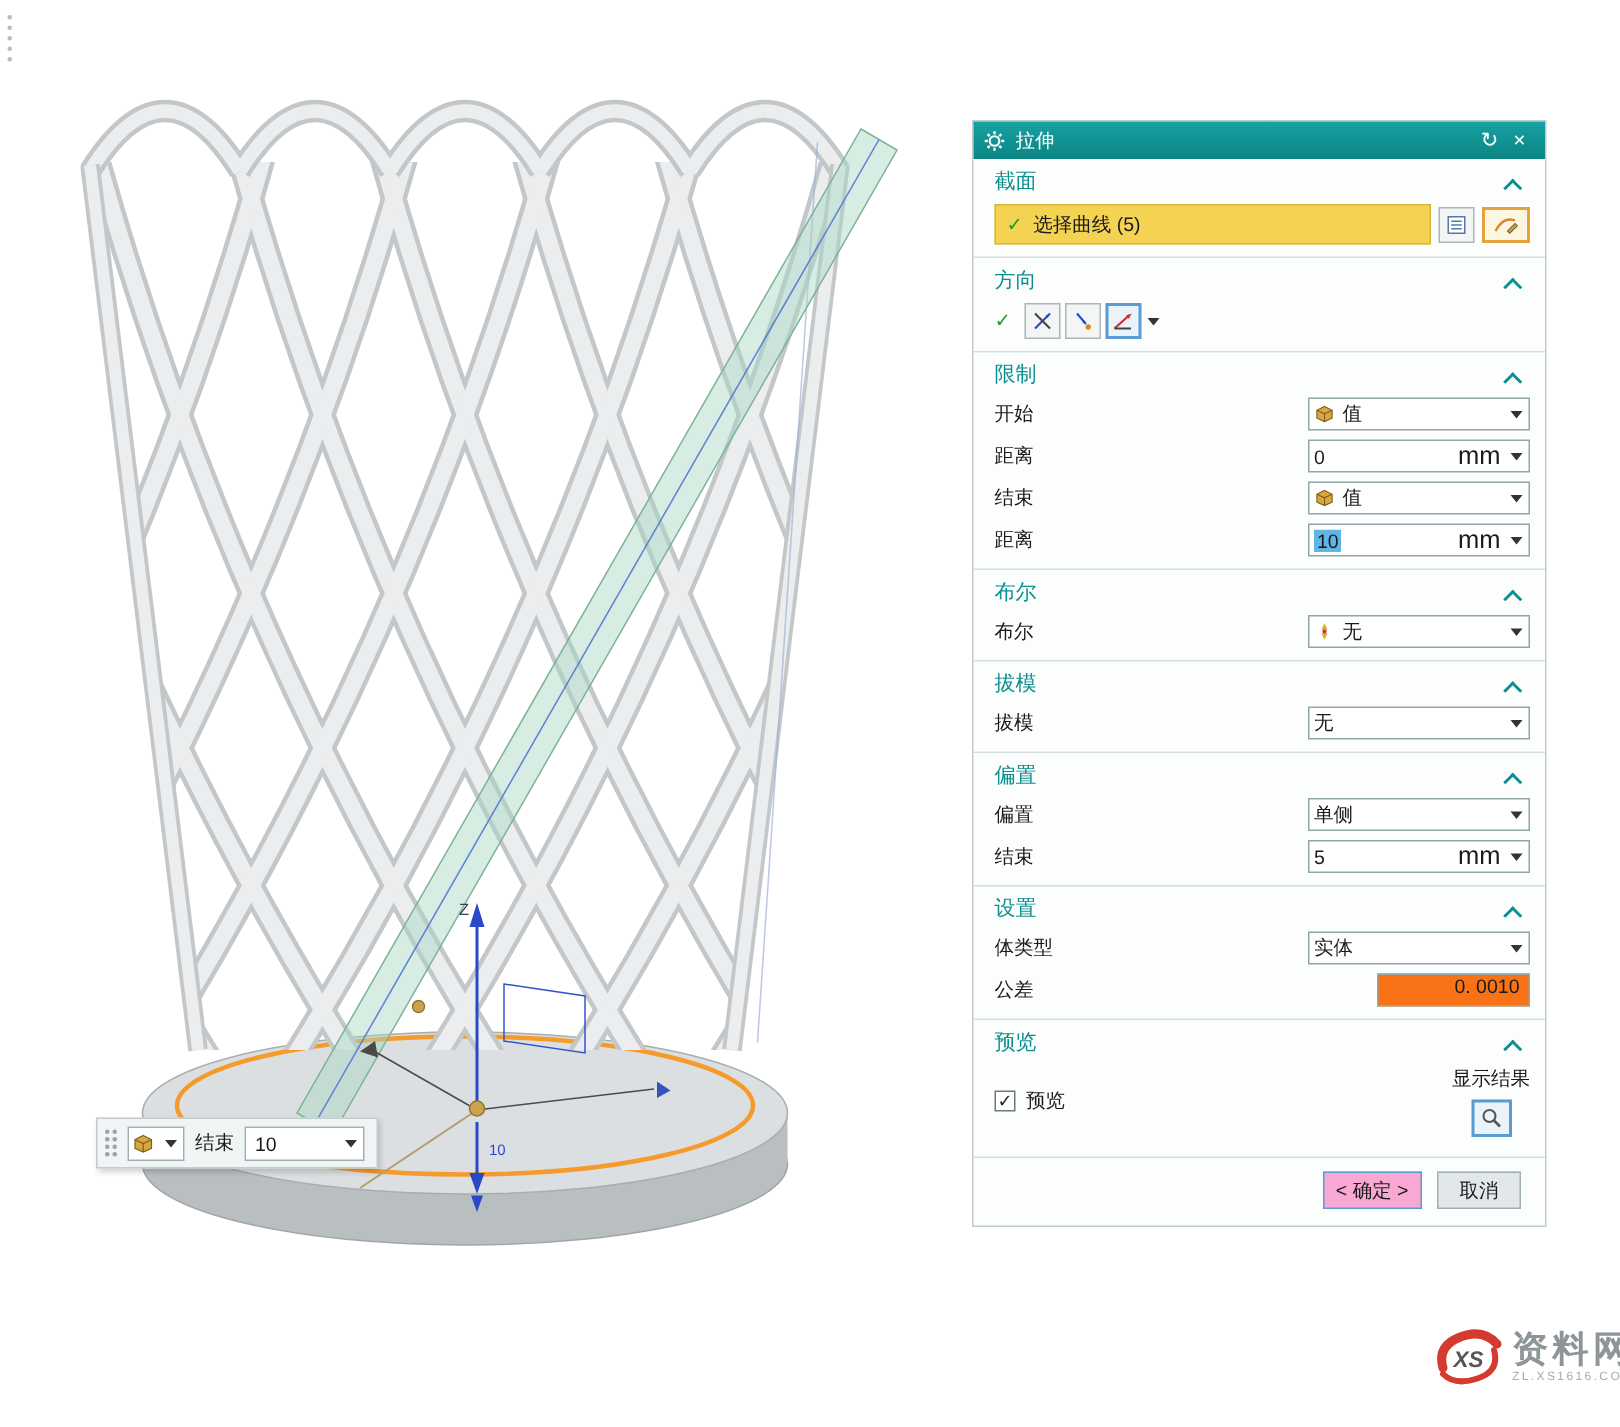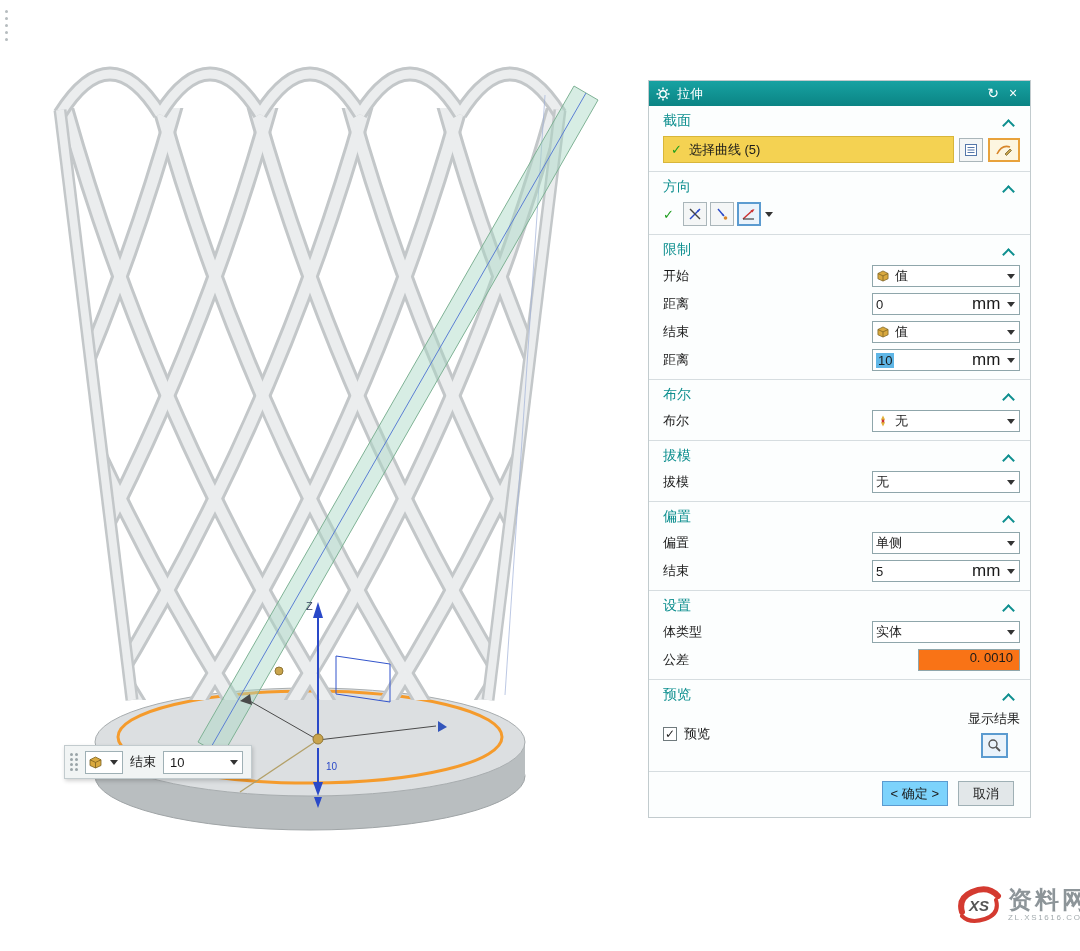--- a/index.html
+++ b/index.html
@@ -68,21 +68,21 @@
   .tolbox{width:102px;display:flex;align-items:flex-start;justify-content:flex-end;padding-right:6px;
           border:1px solid #8fa6ab;background:#f97316;height:22px;box-sizing:border-box;}
 
   .show-result{display:flex;align-items:center;gap:5px;flex-direction:column;}
   .mag-btn{width:27px;height:25px;border:2px solid #5b9bd0;background:#eaf3fb;display:flex;
            align-items:center;justify-content:center;box-sizing:border-box;}
 
   .btnrow{display:flex;justify-content:flex-end;gap:10px;padding:9px 16px 11px;border-top:1px solid #d6dde0;margin-top:5px;}
   .btn{min-width:56px;height:25px;display:flex;align-items:center;justify-content:center;
        background:#e2e7e9;border:1px solid #9fb0b5;font-size:13px;box-sizing:border-box;padding:0 8px;}
-  .btn.ok{border:1px solid #5b9bd0;background:#7dd3fc;}
+  .btn.ok{border:1px solid #5b9bd0;background:#f9a8d4;}
 
   
   .wm{position:absolute;left:956px;top:882px;display:flex;align-items:center;gap:6px;}
   .wm-text{display:flex;flex-direction:column;line-height:1.1;}
   .wm-text .t1{font-size:24px;font-weight:bold;color:#8d9599;letter-spacing:3px;}
   .wm-text .t2{font-size:8px;color:#a3abae;letter-spacing:1.6px;margin-top:1px;}
 </style>
 </head>
 <body>
 

